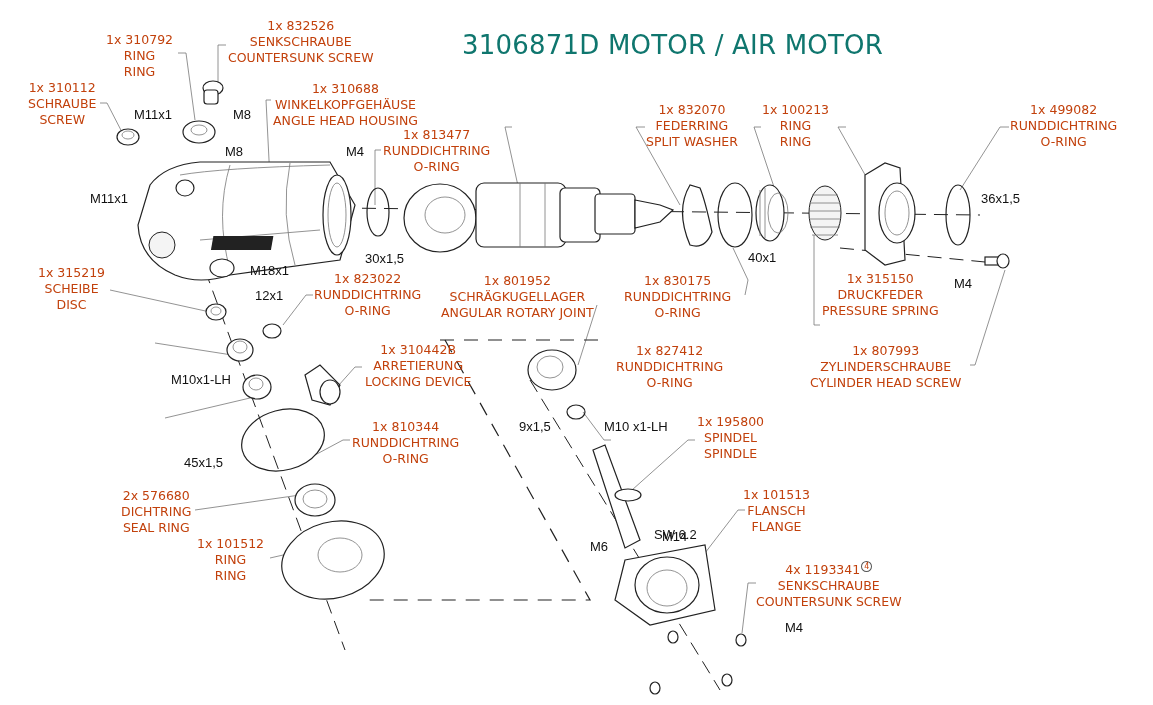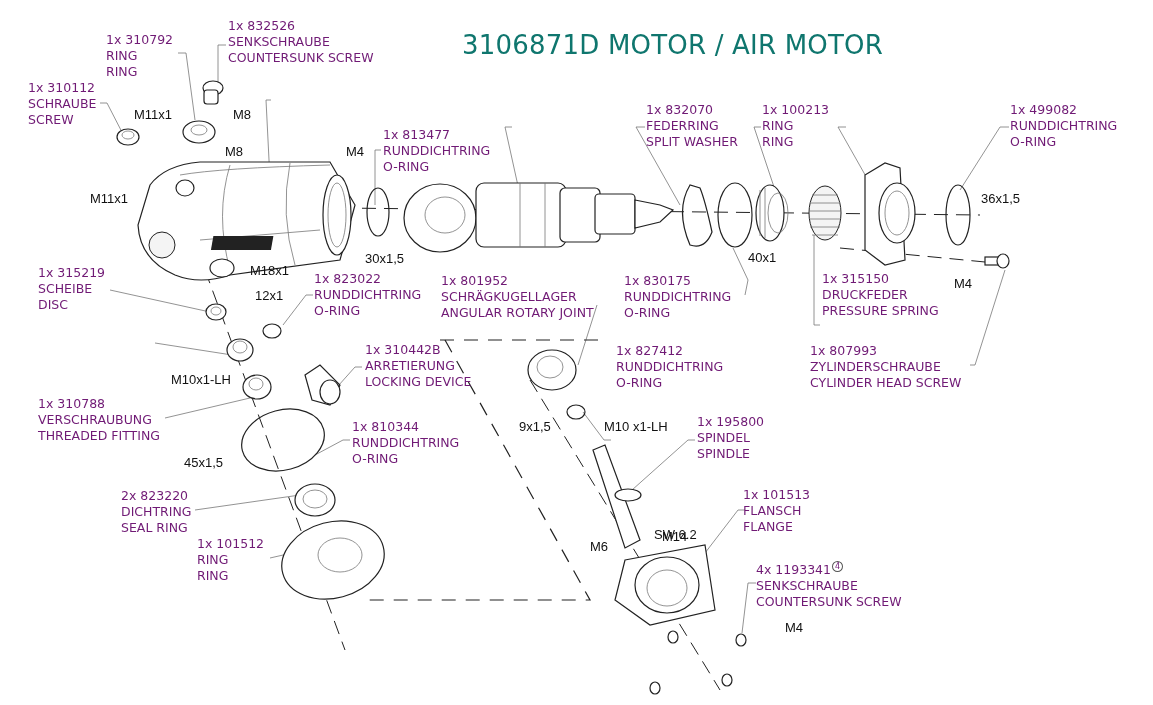--- a/index.html
+++ b/index.html
@@ -1,20 +1,20 @@
 <!DOCTYPE html>
 <html><head>
 <meta charset="utf-8">
 <style>
   html, body { margin:0; padding:0; background:#ffffff; }
   #stage { position:relative; width:1153px; height:705px; overflow:hidden; background:#fff;
            font-family:"DejaVu Sans", sans-serif; color:#222; }
   .title { position:absolute; left:462px; top:30px; font-size:26px; font-weight:normal; color:#0f766e;
            letter-spacing:0.2px; white-space:nowrap; }
-  .lbl { position:absolute; font-size:12.5px; line-height:16px; color:#701a75; white-space:nowrap; }
+  .lbl { position:absolute; font-size:12.5px; line-height:16px; color:#c2410c; white-space:nowrap;text-align:center; }
   .lbl span { display:block; }
   .dim { position:absolute; font-family:"Liberation Sans", sans-serif; font-size:13px; color:#111; white-space:nowrap; }
   svg#art { position:absolute; left:0; top:0; }
   svg#art .thin { stroke:#777; stroke-width:0.8; fill:none; }
   svg#art .part { stroke:#222; stroke-width:1.2; fill:#fff; }
   svg#art .partf { stroke:#222; stroke-width:1; fill:#f4f4f4; }
   svg#art .axis { stroke:#222; stroke-width:1; fill:none; stroke-dasharray:14 8; }
   svg#art .dash { stroke:#222; stroke-width:1.2; fill:none; stroke-dasharray:14 10; }
 </style>
 </head>
@@ -193,20 +193,25 @@
   <div class="lbl" style="left:106px;top:32px">
     <span><span style="display:inline">1x</span> <span style="display:inline">310792</span></span>
     <span>RING</span>
     <span>RING</span>
   </div>
   <div class="lbl" style="left:228px;top:18px">
     <span><span style="display:inline">1x</span> <span style="display:inline">832526</span></span>
     <span>SENKSCHRAUBE</span>
     <span>COUNTERSUNK SCREW</span>
   </div>
+  <div class="lbl" style="left:273px;top:81px">
+    <span><span style="display:inline">1x</span> <span style="display:inline">310688</span></span>
+    <span>WINKELKOPFGEHÄUSE</span>
+    <span>ANGLE HEAD HOUSING</span>
+  </div>
   <div class="lbl" style="left:383px;top:127px">
     <span><span style="display:inline">1x</span> <span style="display:inline">813477</span></span>
     <span>RUNDDICHTRING</span>
     <span>O-RING</span>
   </div>
   <div class="lbl" style="left:646px;top:102px">
     <span><span style="display:inline">1x</span> <span style="display:inline">832070</span></span>
     <span>FEDERRING</span>
     <span>SPLIT WASHER</span>
   </div>
@@ -253,37 +258,32 @@
   <div class="lbl" style="left:616px;top:343px">
     <span><span style="display:inline">1x</span> <span style="display:inline">827412</span></span>
     <span>RUNDDICHTRING</span>
     <span>O-RING</span>
   </div>
   <div class="lbl" style="left:810px;top:343px">
     <span><span style="display:inline">1x</span> <span style="display:inline">807993</span></span>
     <span>ZYLINDERSCHRAUBE</span>
     <span>CYLINDER HEAD SCREW</span>
   </div>
-  <div class="lbl" style="left:38px;top:396px">
-    <span><span style="display:inline">1x</span> <span style="display:inline">310788</span></span>
-    <span>VERSCHRAUBUNG</span>
-    <span>THREADED FITTING</span>
-  </div>
   <div class="lbl" style="left:352px;top:419px">
     <span><span style="display:inline">1x</span> <span style="display:inline">810344</span></span>
     <span>RUNDDICHTRING</span>
     <span>O-RING</span>
   </div>
   <div class="lbl" style="left:697px;top:414px">
     <span><span style="display:inline">1x</span> <span style="display:inline">195800</span></span>
     <span>SPINDEL</span>
     <span>SPINDLE</span>
   </div>
   <div class="lbl" style="left:121px;top:488px">
-    <span><span style="display:inline">2x</span> <span style="display:inline">823220</span></span>
+    <span><span style="display:inline">2x</span> <span style="display:inline">576680</span></span>
     <span>DICHTRING</span>
     <span>SEAL RING</span>
   </div>
   <div class="lbl" style="left:743px;top:487px">
     <span><span style="display:inline">1x</span> <span style="display:inline">101513</span></span>
     <span>FLANSCH</span>
     <span>FLANGE</span>
   </div>
   <div class="lbl" style="left:197px;top:536px">
     <span><span style="display:inline">1x</span> <span style="display:inline">101512</span></span>

